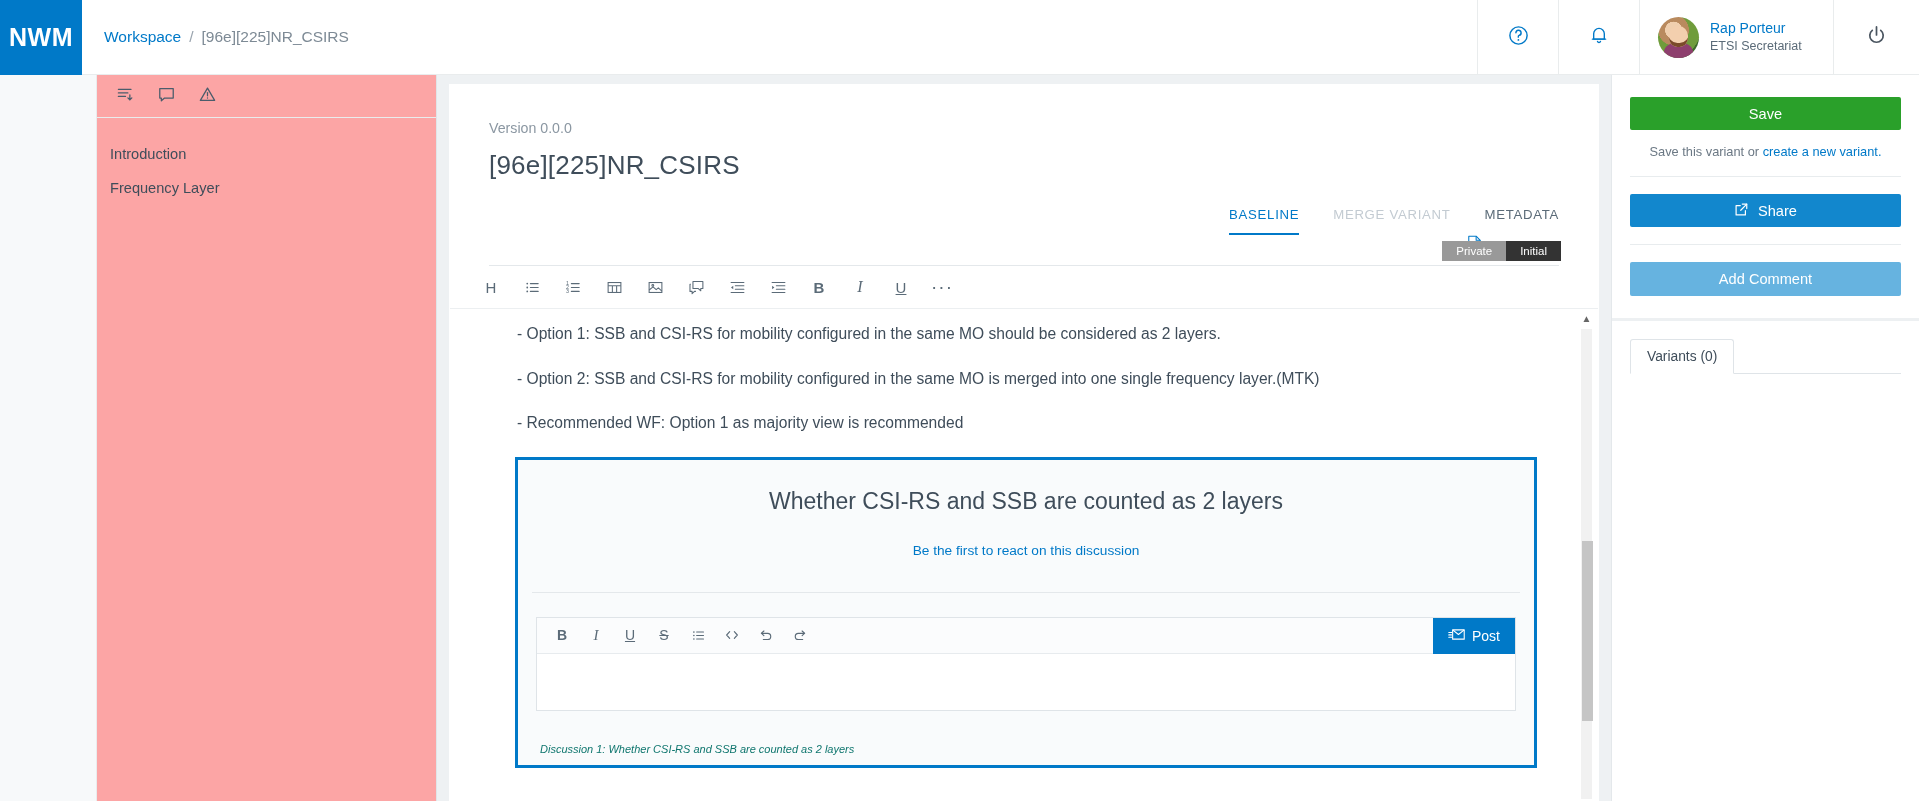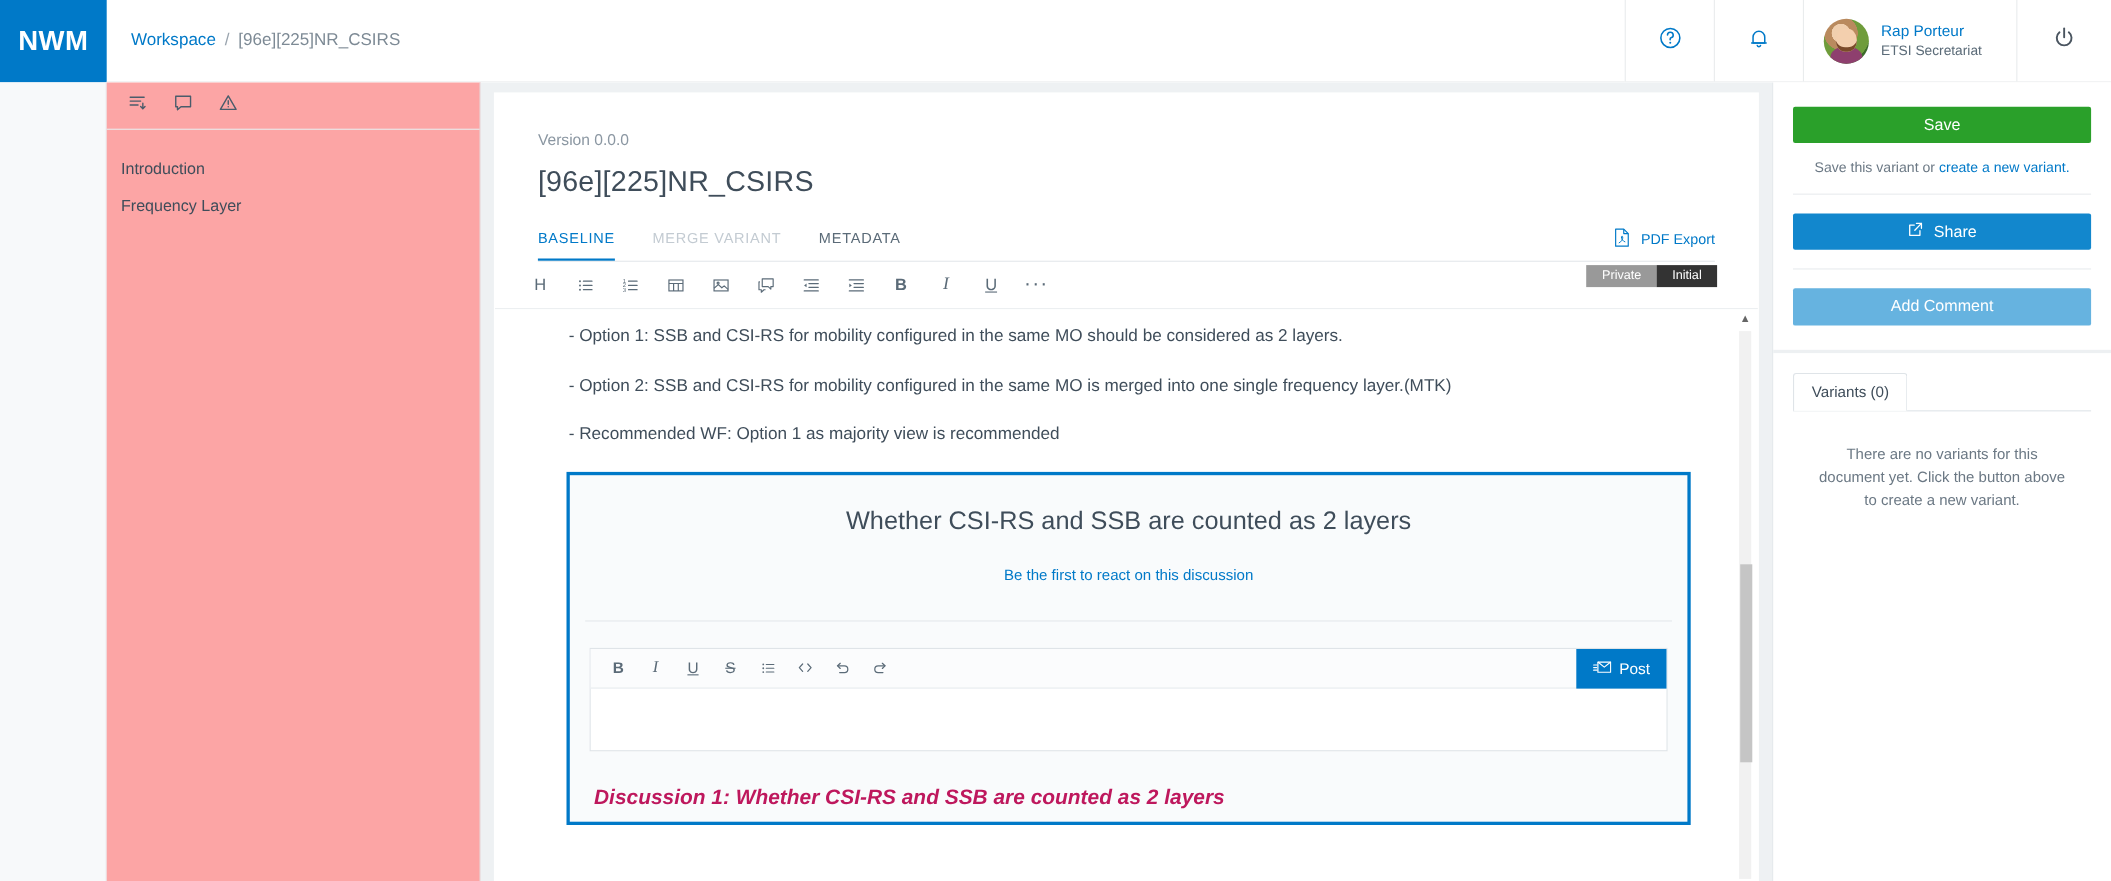--- a/index.html
+++ b/index.html
@@ -7,21 +7,21 @@
     width: 1919px; height: 801px;
     font-family: "Liberation Sans", sans-serif;
     background: #ffffff;
     overflow: hidden;
   }
   .app { position: relative; width: 1919px; height: 801px; display: flex; flex-direction: column; }
 
   
   .topbar { height: 75px; display: flex; align-items: stretch; background: #fff; flex: 0 0 75px; }
   .logo {
-    width: 97px; background: #0079c8; color: #fff;
+    width: 82px; background: #0079c8; color: #fff;
     display: flex; align-items: center; justify-content: center;
     font-size: 25px; font-weight: bold; letter-spacing: .5px;
   }
   .breadcrumb {
     flex: 1; display: flex; align-items: center; padding-left: 22px;
     font-size: 15.5px; border-bottom: 1px solid #e9eced;
   }
   .bc-link { color: #0079c8; }
   .bc-sep { color: #9aa4ae; margin: 0 8px; }
   .bc-cur { color: #7d8a95; }
@@ -76,20 +76,21 @@
   .version { font-size: 14.2px; color: #8b97a2; }
   .doctitle { font-size: 26px; color: #3f4d5a; margin-top: 14px; letter-spacing: .2px; }
   .badges { position: absolute; right: 38px; top: 157px; display: flex; font-size: 11.5px; text-align: center; }
   .badge { padding: 4px 14px; color: #fff; }
   .badge.private { background: #999999; }
   .badge.initial { background: #333333; }
 
   .tabsrow {
     margin: 26px 40px 0 40px; display: flex; align-items: flex-end; justify-content: space-between;
     border-bottom: 1px solid #e4e8eb;
+    flex-direction: column;
   }
   .tabs { display: flex; gap: 34px; }
   .tab { font-size: 13.2px; letter-spacing: .7px; color: #5b6b78; padding-bottom: 11px; cursor: pointer; }
   .tab.active { color: #0079c8; border-bottom: 2px solid #0079c8; }
   .tab.disabled { color: #c3cbd2; cursor: default; }
   .pdfbtn { display: flex; align-items: center; gap: 9px; color: #0079c8; font-size: 13px; padding-bottom: 9px; cursor: pointer; }
 
   .edtoolbar {
     display: flex; align-items: center; gap: 0; padding: 8px 0 8px 26px; margin: 0 1px;
     border-bottom: 1px solid #eceff1;
@@ -119,21 +120,21 @@
   .cbtn { width: 30px; height: 26px; display: flex; align-items: center; justify-content: center; color: #5b6b78; cursor: pointer; font-size: 14px; margin-right: 4px; }
   .cbtn.b { font-weight: bold; }
   .cbtn.i { font-style: italic; font-family: "Liberation Serif", serif; font-size: 15px; }
   .cbtn.u { text-decoration: underline; }
   .cbtn.s { text-decoration: line-through; }
   .postbtn {
     position: absolute; right: 0; top: 0; height: 36px; background: #0079c8; color: #fff;
     display: flex; align-items: center; gap: 7px; padding: 0 15px; font-size: 14px; cursor: pointer;
   }
   .cinput { height: 56px; }
-  .disc-foot { font-size: 19px; font-style: italic; color: #be185d; padding: 14px 0 10px 22px; font-weight: bold; }
+  .disc-foot { font-size: 11px; font-style: italic; color: #0f766e; padding: 14px 0 10px 22px; }
 
   
   .scrollbar { position: absolute; right: 6px; top: 0; width: 13px; height: 100%; }
   .sb-up { position: absolute; top: 4px; left: 0; width: 13px; text-align: center; color: #666; font-size: 10px; cursor: pointer; }
   .sb-track { position: absolute; top: 20px; left: 1px; width: 11px; bottom: 2px; background: #f1f1f1; }
   .sb-thumb { position: absolute; top: 212px; left: 1px; width: 11px; height: 180px; background: #c5c5c5; cursor: pointer; }
 
   
   .rightpane { width: 308px; background: #fff; border-left: 1px solid #e4e8eb; display: flex; flex-direction: column; }
   .rp-top { padding: 22px 18px 0 18px; }
@@ -414,18 +415,17 @@
         <div class="rp-sep"></div>
         <button class="btn btn-comment">Add Comment</button>
       </div>
 
       <div class="rp-divider"></div>
 
       <div class="varea">
         <div class="vtabs">
           <div class="vtab">Variants (0)</div>
         </div>
-        <div class="vempty">There are no variants for this document yet. Click the button above to create a new variant.</div>
       </div>
     </div>
 
   </div>
 </div>
 
 </body></html>

